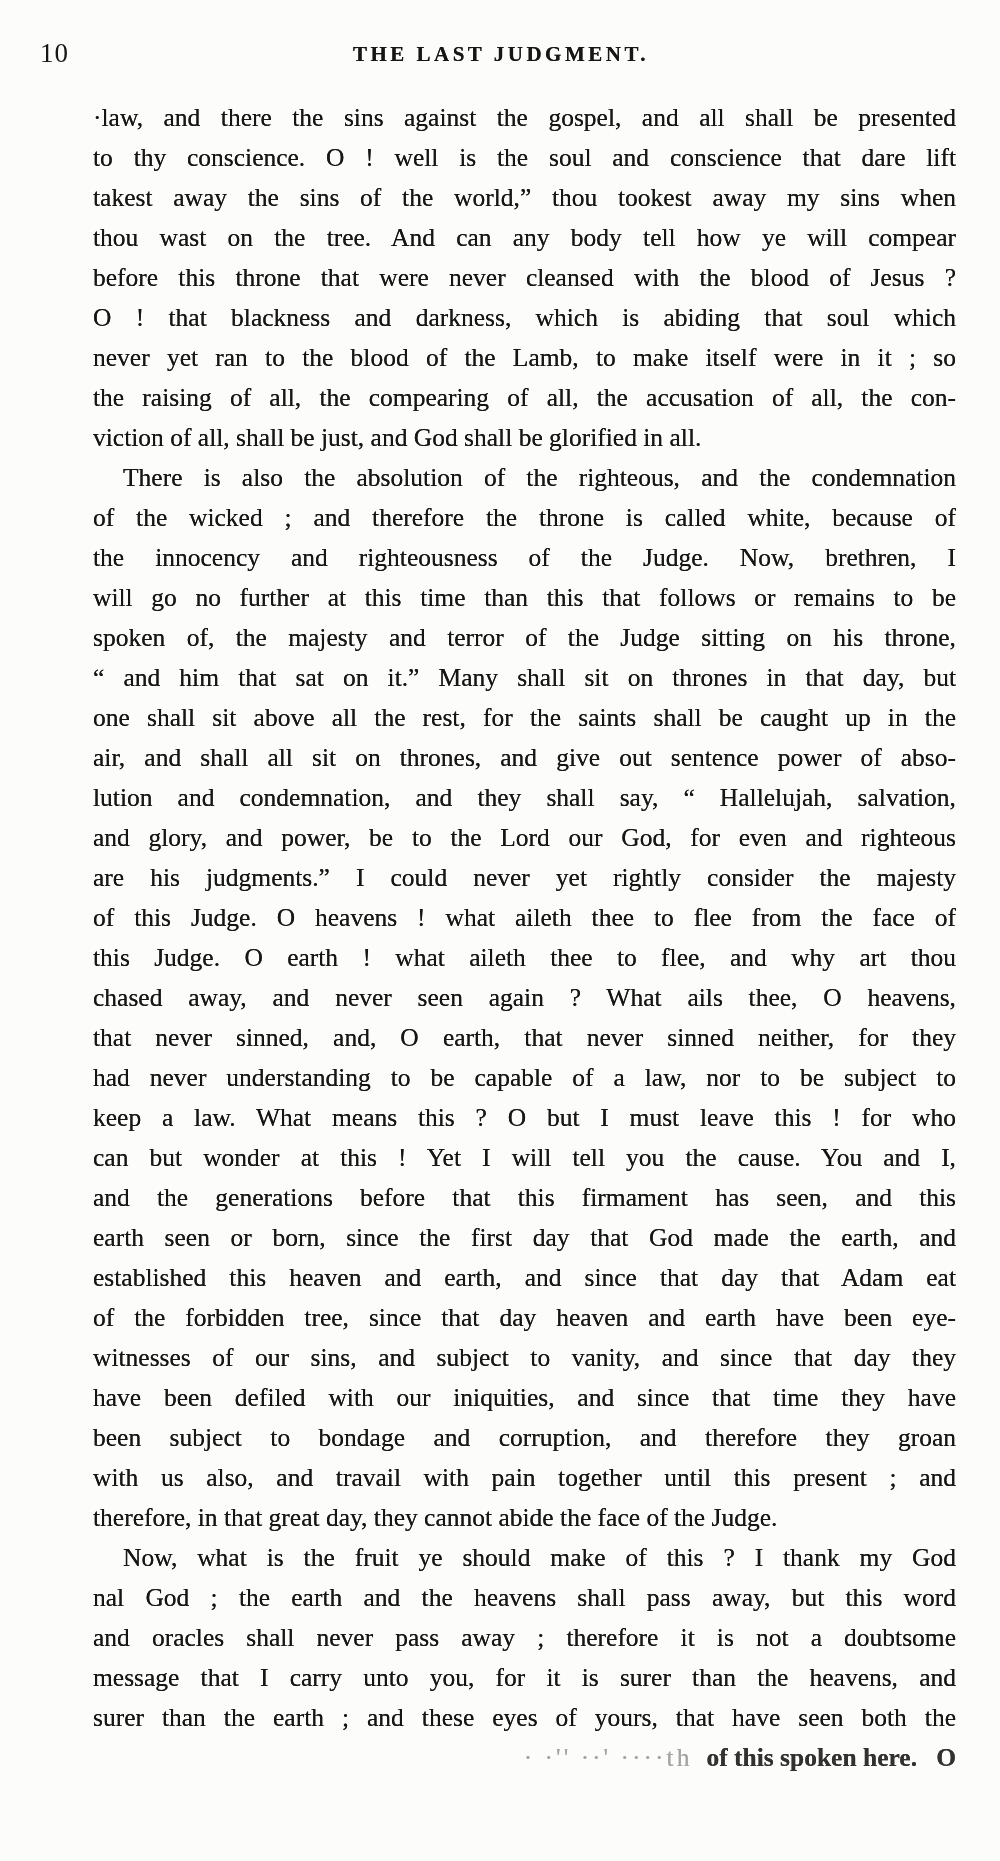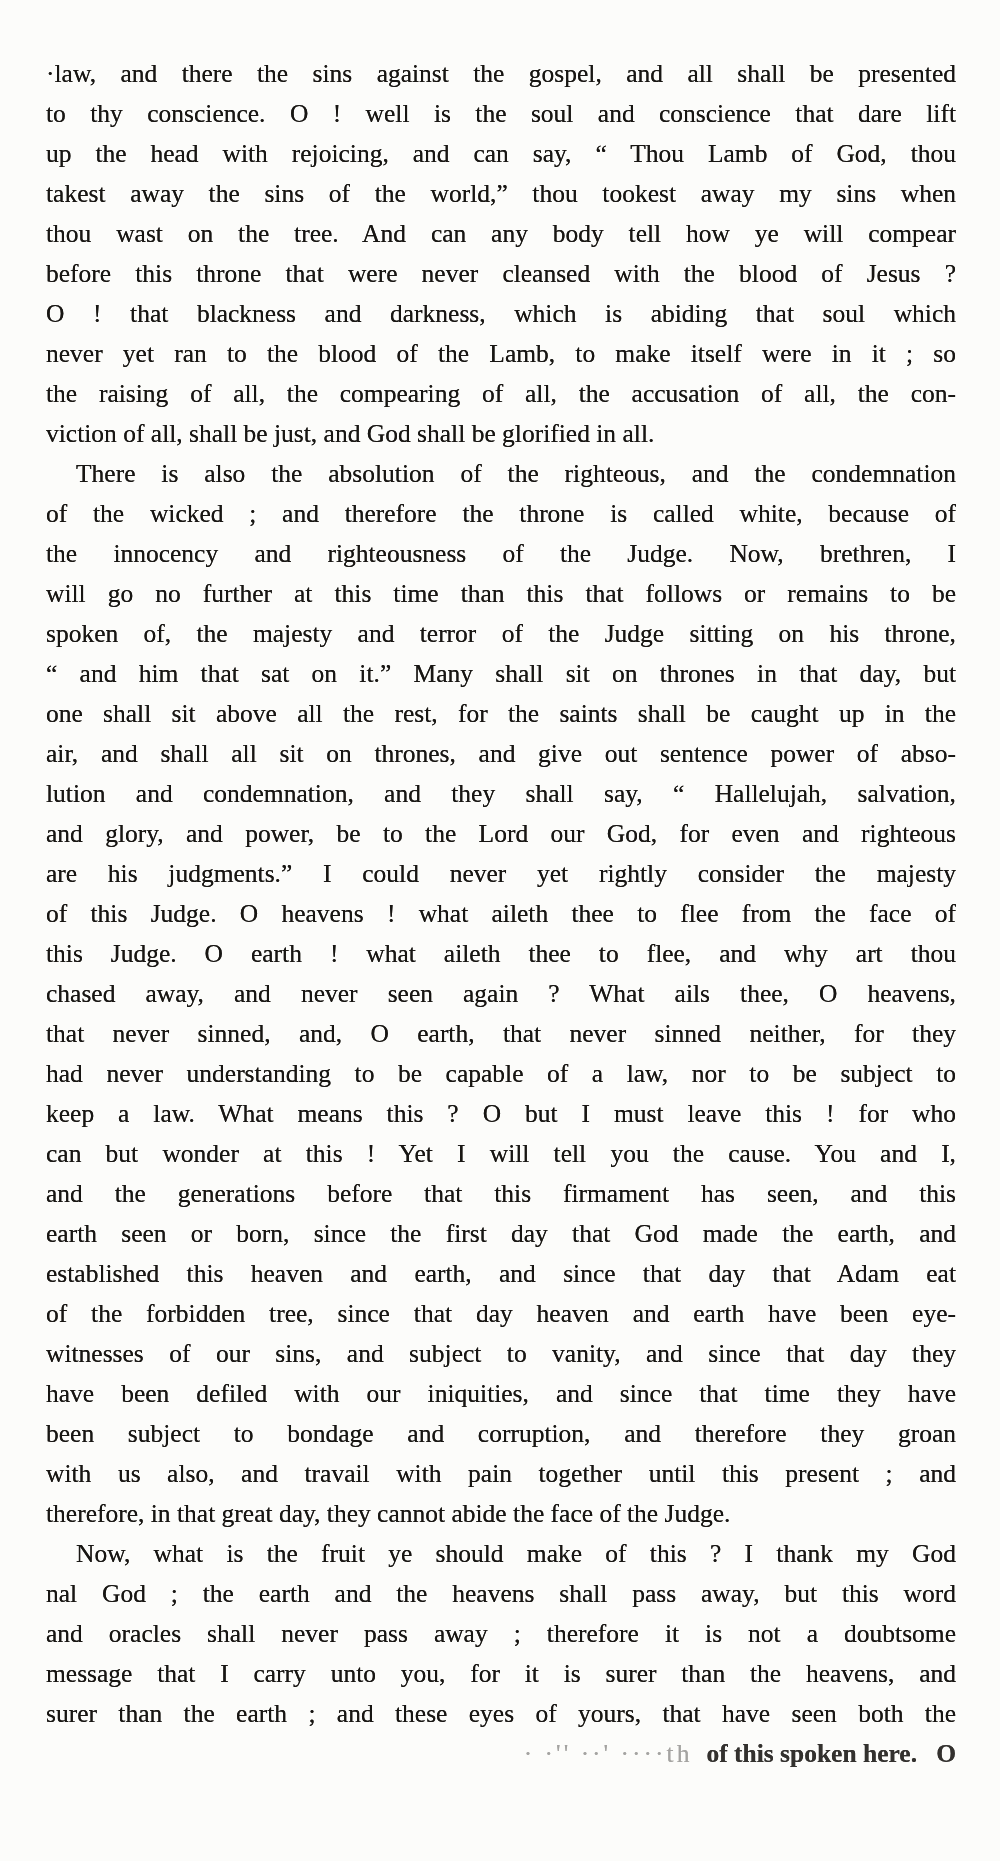--- a/index.html
+++ b/index.html
@@ -35,20 +35,21 @@
     left: 0; right: 0;
     top: 6px;
     text-align: center;
     font-size: 21px;
     font-weight: bold;
     letter-spacing: 3.5px;
     text-shadow: 0 0 0.5px rgba(24,22,19,0.85);
   }
   .page-body {
     margin-top: 18px;
+    margin-left: 47px;
   }
   .para { margin: 0; }
   .line {
     height: 40px;
     line-height: 40px;
     font-size: 25.5px;
     text-align: justify;
     text-align-last: justify;
     overflow: hidden;
     white-space: nowrap0; 
@@ -73,25 +74,28 @@
   .faded-line .clear {
     opacity: 0.88;
     filter: blur(0.25px);
     font-weight: bold;
   }
 </style>
 </head>
 <body>
 
 <div class="page">
+  <div class="running-head">
+    <span class="page-number">10</span>
+    <span class="running-title">THE LAST JUDGMENT.</span>
+  </div>
   <div class="page-body" id="page-body">
       <div class="para">
         <div class="line">·law, and there the sins against the gospel, and all shall be presented</div>
         <div class="line">to thy conscience.  O ! well is the soul and conscience that dare lift</div>
-        <div class="line">up the head with rejoicing, and can say, “ Thou Lamb of God, thou</div>
         <div class="line">takest away the sins of the world,” thou tookest away my sins when</div>
         <div class="line">thou wast on the tree.  And can any body tell how ye will compear</div>
         <div class="line">before this throne that were never cleansed with the blood of Jesus ?</div>
         <div class="line">O ! that blackness and darkness, which is abiding that soul which</div>
         <div class="line">never yet ran to the blood of the Lamb, to make itself were in it ; so</div>
         <div class="line">the raising of all, the compearing of all, the accusation of all, the con-</div>
         <div class="line last">viction of all, shall be just, and God shall be glorified in all.</div>
       </div>
       <div class="para indent">
         <div class="line">There is also the absolution of the righteous, and the condemnation</div>

